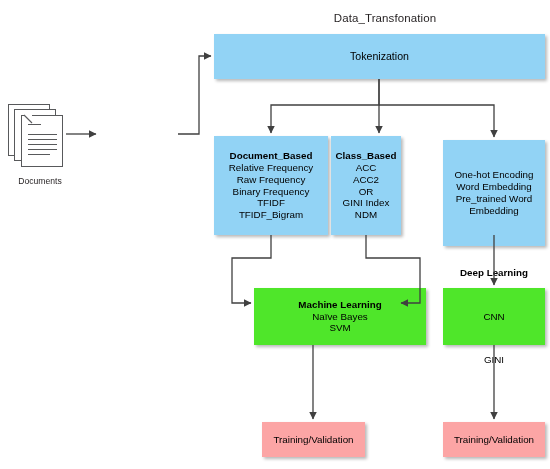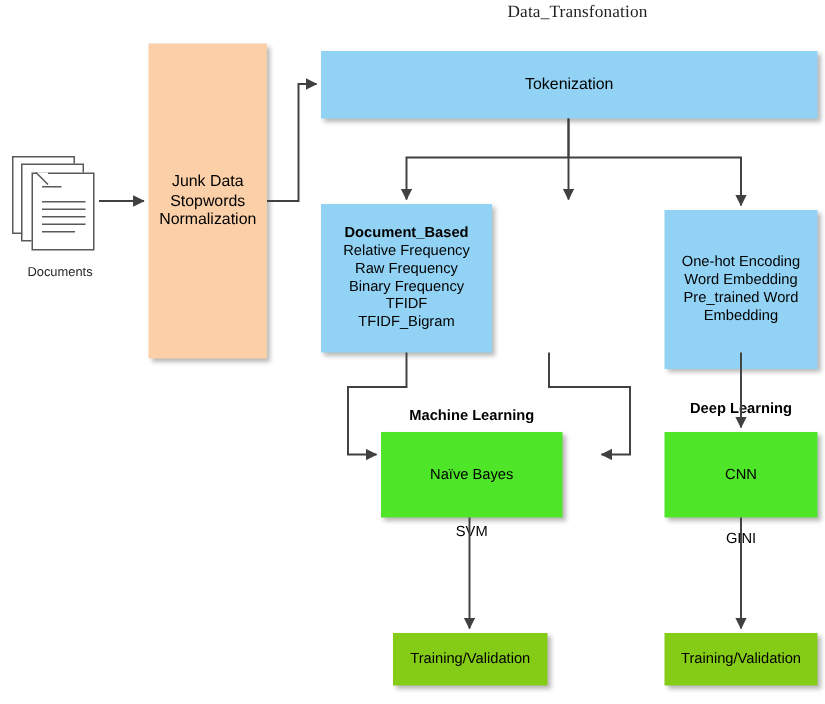--- a/index.html
+++ b/index.html
@@ -30,21 +30,21 @@
     text-align:left;
     color:#000000;
     line-height:1.22;
     box-shadow:2px 2px 3px rgba(0,0,0,.28);
   }
   .node .hd{font-weight:bold;}
 
   .blue{background:#92d3f5;}
   .orange-box{background:#fbcfa8;}
   .green{background:#4fe62a;}
-  .yellow{background:#84cc16;}
+  .yellow{background:#fca5a5;}
 
   .f11{font-size:10.6px;}
   .f10{font-size:9.8px;}
 
   
   #docs-icon{position:absolute;left:8px;top:104px;width:62px;height:66px;}
   #docs-icon .sheet{
     position:absolute;background:#ffffff;border:1.2px solid #58595b;
     width:42px;height:52px;box-sizing:border-box;
   }
@@ -60,68 +60,71 @@
     text-align:center;font-size:8.6px;color:#231f20;
   }
 
   svg#wires{position:absolute;left:0;top:0;width:550px;height:469px;pointer-events:none;}
 </style>
 </head>
 <body>
 
 <div id="canvas">
 
-  <div class="section-title" style="left:250px;top:2px;width:270px;font-family:Liberation Serif, serif;">Data_Transfonation</div>
+  <div class="section-title" style="left:250px;top:12px;width:270px;">Data_Transfonation</div>
 
   <div id="docs-icon">
     <div class="sheet s1"></div>
     <div class="sheet s2"></div>
     <div class="sheet s3">
       <div class="ln" style="left:6px;top:8px;width:13px;"></div>
       <div class="ln" style="left:6px;top:18px;width:29px;"></div>
       <div class="ln" style="left:6px;top:23px;width:29px;"></div>
       <div class="ln" style="left:6px;top:28px;width:29px;"></div>
       <div class="ln" style="left:6px;top:33px;width:29px;"></div>
       <div class="ln" style="left:6px;top:38px;width:22px;"></div>
     </div>
     <svg class="foldline" viewBox="0 0 13 13">
       <path d="M4,1 L12,1 L12,9 Z" fill="#ffffff" stroke="none"></path>
       <path d="M4,1 L12,9" stroke="#58595b" stroke-width="1.1" fill="none"></path>
     </svg>
   </div>
   <div id="docs-label">Documents</div>
 
-  <div class="node orange-box f11" style="left:99px;top:29px;width:79px;height:210px;">
-    <div>Junk Data</div>
-    <div>Stopwords</div>
-    <div>Normalization</div>
-  </div>
 
   <div class="node blue f11" style="left:214px;top:34px;width:331px;height:45px;">
     <div>Tokenization</div>
   </div>
 
   <div class="node blue f10" style="left:214px;top:136px;width:114px;height:99px;">
     <div class="hd">Document_Based</div>
     <div>Relative Frequency</div>
     <div>Raw Frequency</div>
     <div>Binary Frequency</div>
     <div>TFIDF</div>
     <div>TFIDF_Bigram</div>
   </div>
 
+  <div class="node blue f10" style="left:331px;top:136px;width:70px;height:99px;">
+    <div class="hd">Class_Based</div>
+    <div>ACC</div>
+    <div>ACC2</div>
+    <div>OR</div>
+    <div>GINI Index</div>
+    <div>NDM</div>
+  </div>
 
   <div class="node blue f10" style="left:443px;top:140px;width:102px;height:106px;">
     <div>One-hot Encoding</div>
     <div>Word Embedding</div>
     <div>Pre_trained Word</div>
     <div>Embedding</div>
   </div>
 
-  <div class="node green f10" style="left:254px;top:288px;width:121px;height:57px;gap:27px;">
+  <div class="node green f10" style="left:254px;top:288px;width:172px;height:57px;">
     <div class="hd">Machine Learning</div>
     <div>Naïve Bayes</div>
     <div>SVM</div>
   </div>
 
   <div class="node green f10" style="left:443px;top:288px;width:102px;height:57px;gap:32px;">
     <div class="hd">Deep Learning</div>
     <div>CNN</div>
     <div>GINI</div>
   </div>

